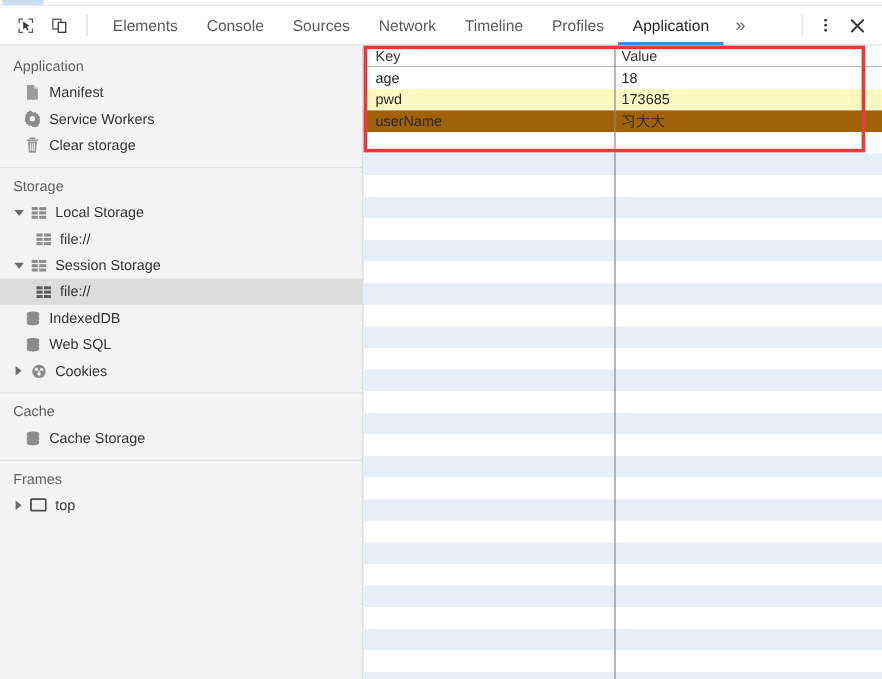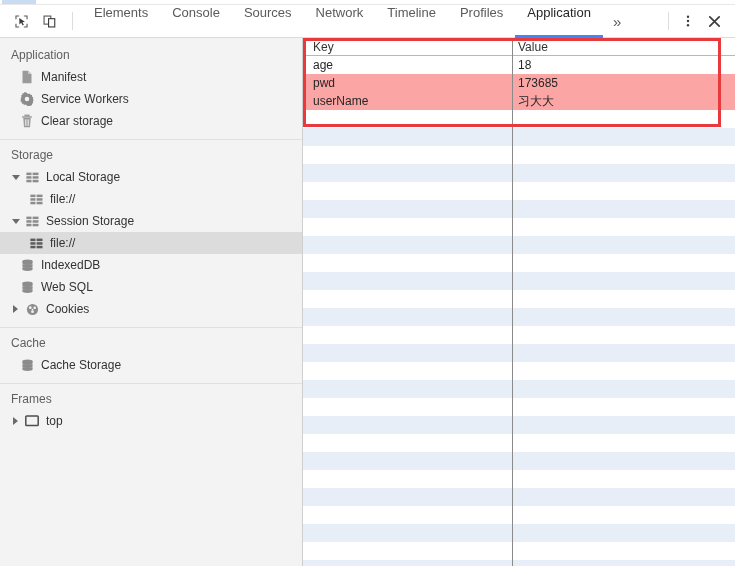--- a/index.html
+++ b/index.html
@@ -67,21 +67,21 @@
     display: flex;
     align-items: center;
     height: 33px;
     flex: none;
   }
   .tab {
     position: relative;
     height: 33px;
     padding: 0 12px;
     display: flex;
-    align-items: flex-start;
+    align-items: center;
     font-size: 13px;
     color: #5a5a5a;
     cursor: pointer;
     white-space: nowrap;
   }
   .tab.active { color: #262626; }
   .tab.active::after {
     content: "";
     position: absolute;
     left: 0; right: 0; bottom: 0;
@@ -217,23 +217,23 @@
     font-size: 12px;
     line-height: 18px;
     color: #262626;
   }
   .tbl-row.header {
     background: #ffffff;
     border-bottom: 1px solid #b8b8b8;
     height: 18px;
     color: #333333;
   }
-  .tbl-row.odd { background: #fca5a5; }
+  .tbl-row.odd { background: #fef9c3; }
   .tbl-row.even { background: #ffffff; }
-  .tbl-row.selected { background: #fca5a5; align-items: center; }
+  .tbl-row.selected { background: #a16207; align-items: center; }
 
   .cell-key {
     width: 210px;
     padding-left: 10px;
     overflow: hidden;
     white-space: nowrap;
   }
   .cell-val {
     width: 222px;
     padding-left: 5px;

